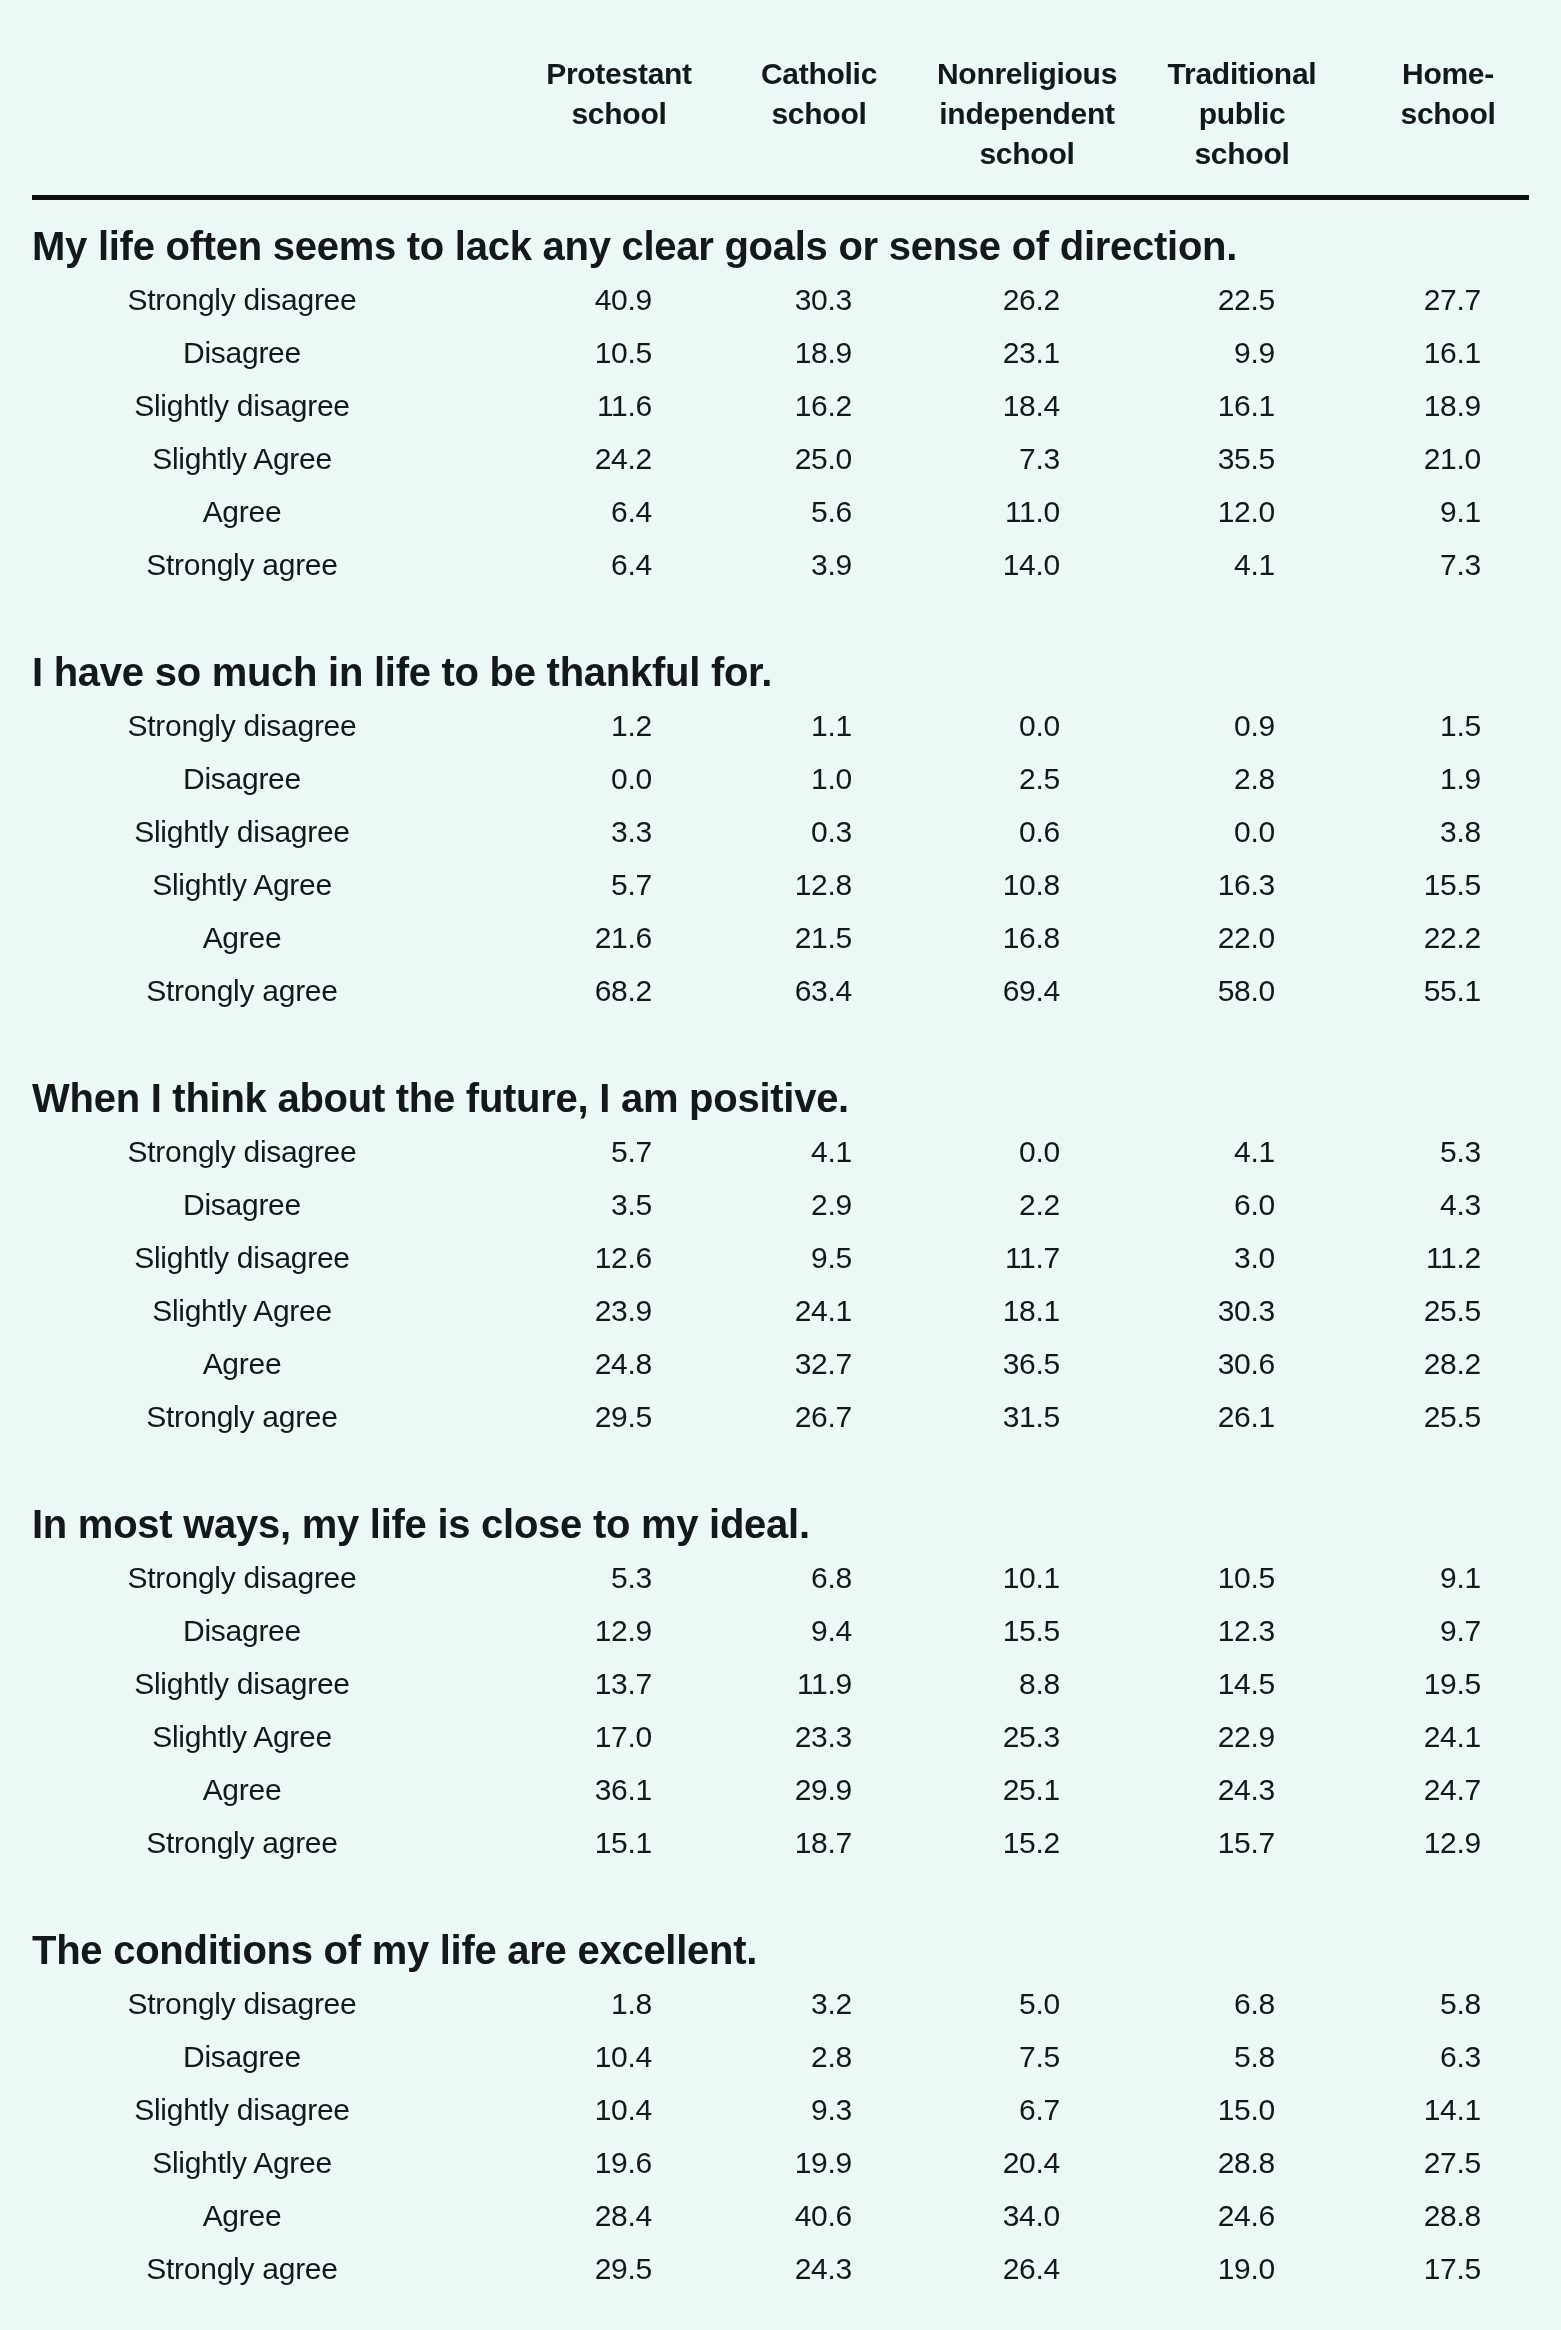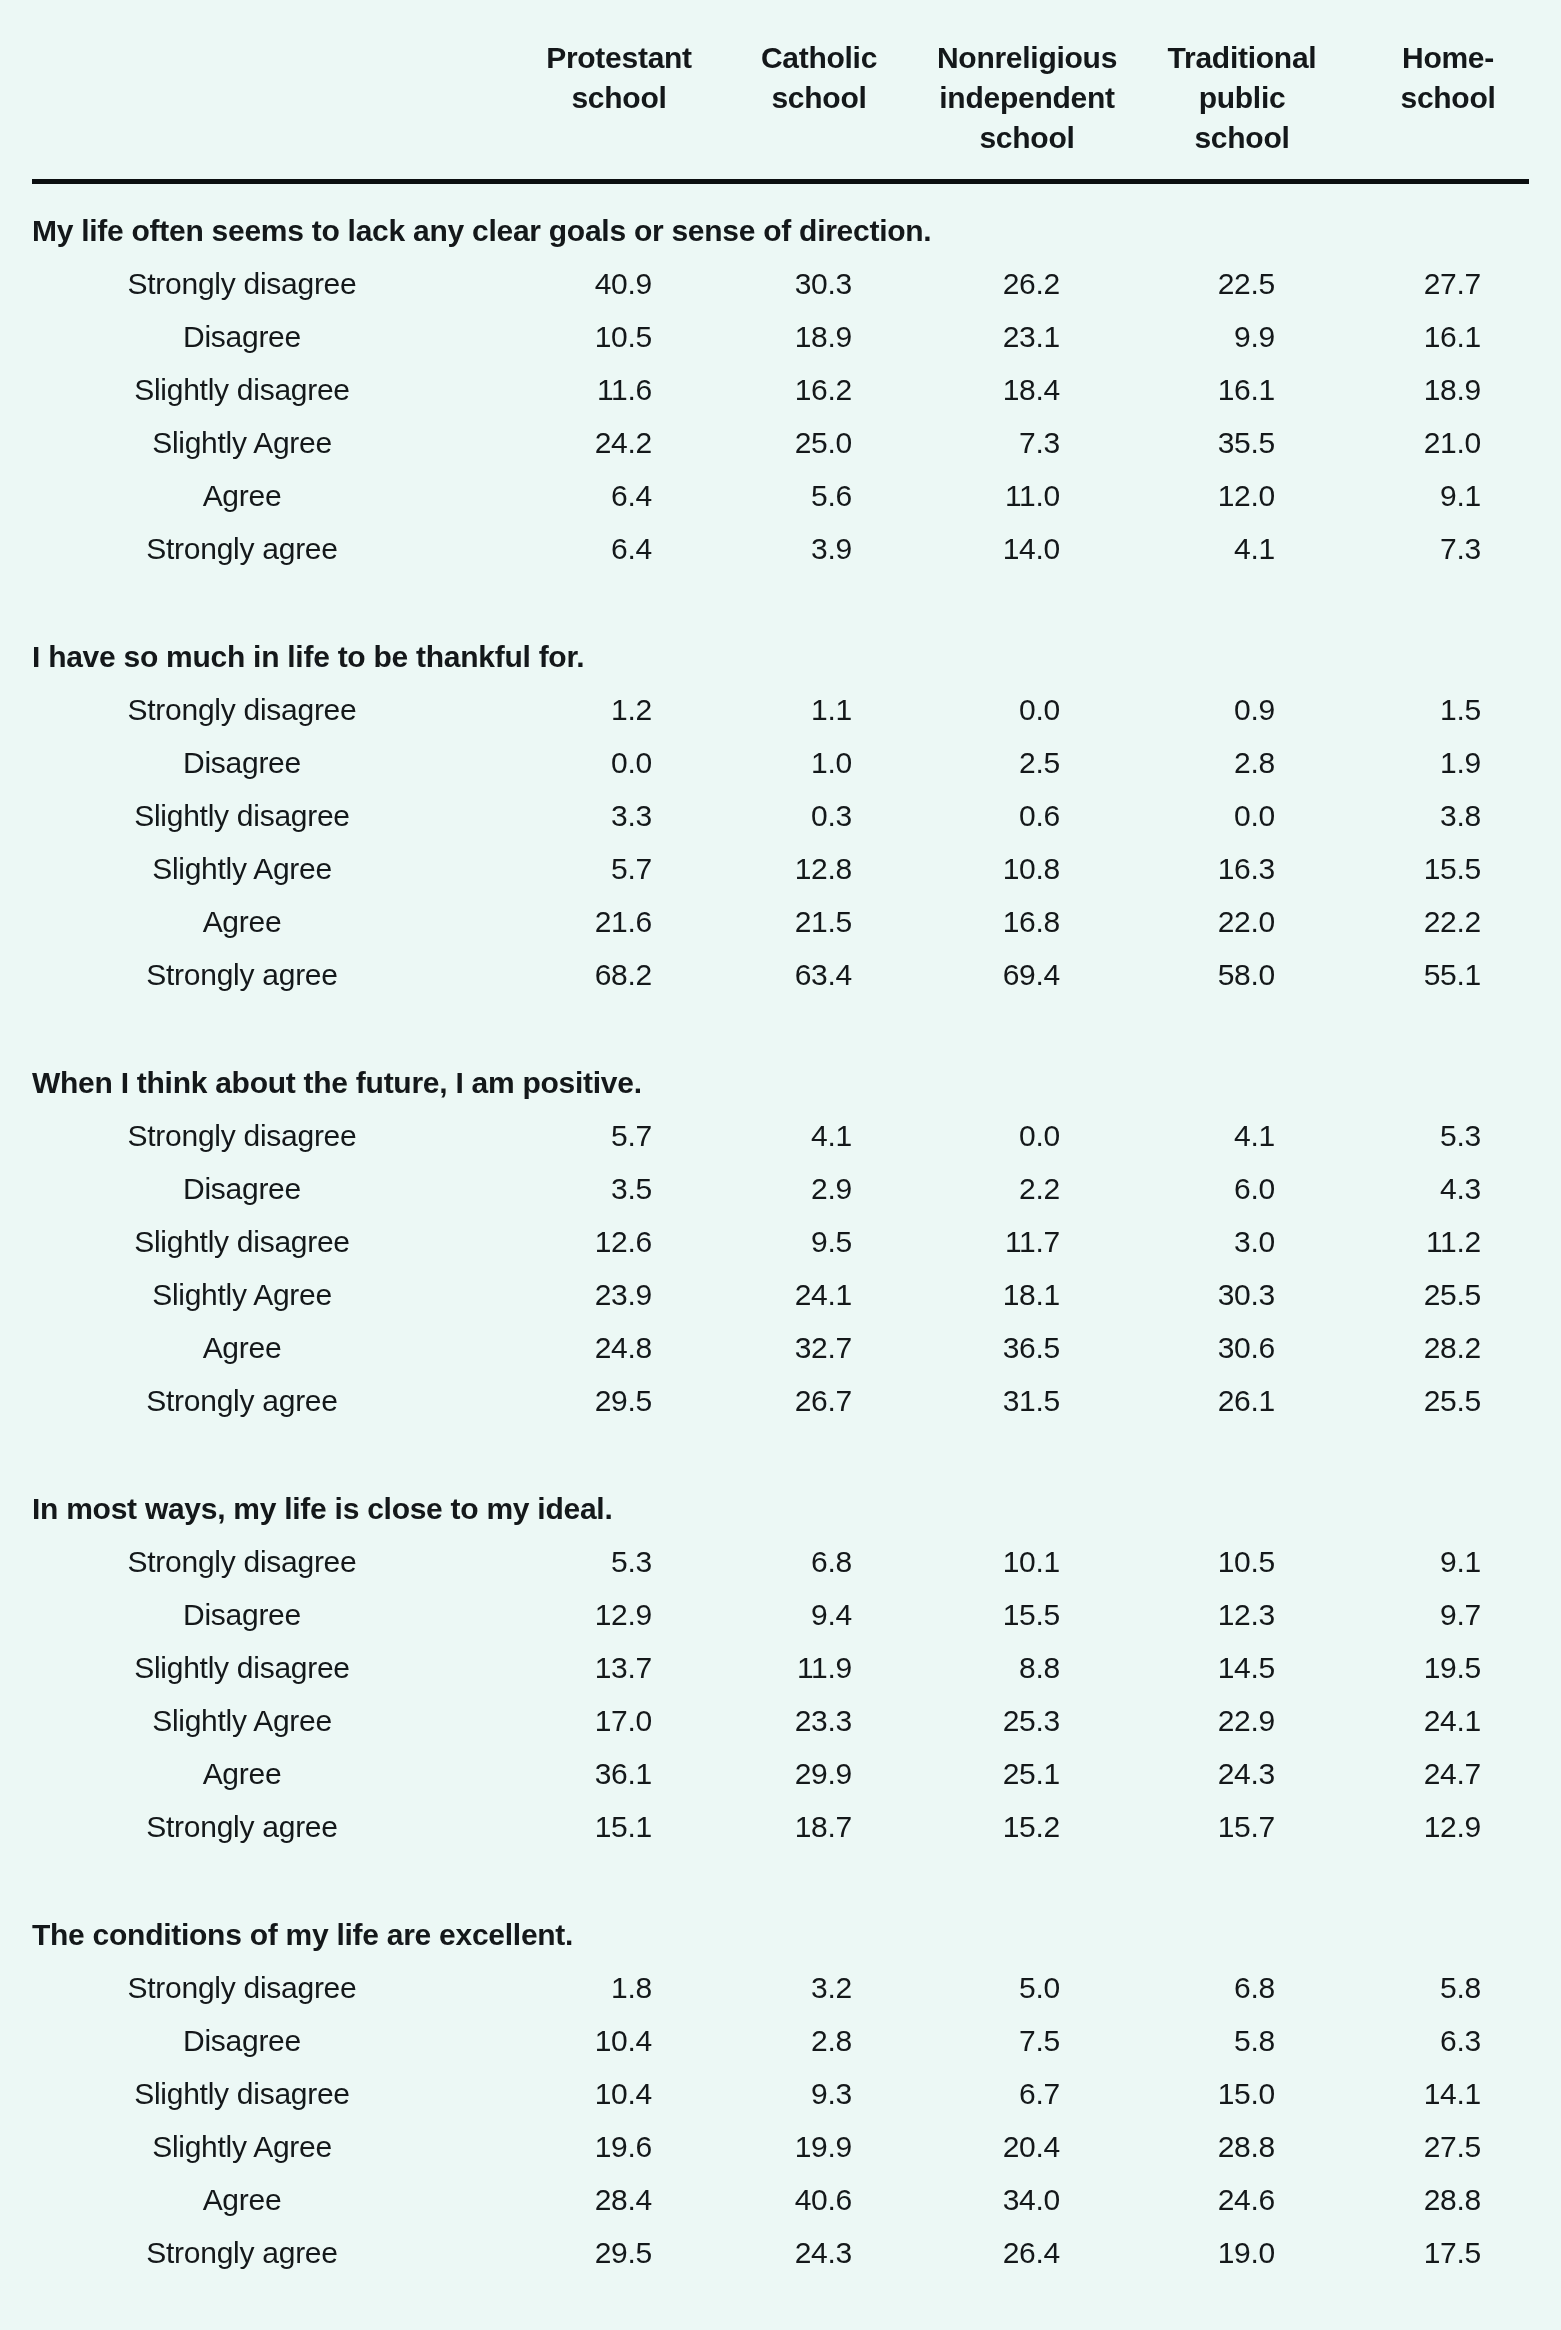--- a/index.html
+++ b/index.html
@@ -6,33 +6,33 @@
   body{
     width:1562px;height:2330px;overflow:hidden;
     background:#ecf8f5;
     color:#14181a;
     font-family:"Liberation Sans","DejaVu Sans",sans-serif;
     letter-spacing:-0.02em;
   }
   .wrap{margin:0 32px;width:1497px;}
   .row{display:grid;grid-template-columns:420px 200px 200px 208px 215px 206px;align-items:start;}
   
-  .header-row{padding-top:38px;}
+  .header-row{padding-top:54px;}
   .head-cell{display:flex;justify-content:flex-end;}
   .head-cell span{
     display:inline-block;width:min-content;
     transform:translateX(calc(50% - 33px));
     font-size:30px;font-weight:700;line-height:40px;text-align:center;
     white-space:normal;
   }
   .rule{height:5px;background:#0b0f10;margin-top:21px;}
   
   section.qsection{margin-top:55px;}
   section.qsection:first-of-type{margin-top:20px;}
-  .title-row{height:53px;line-height:53px;font-size:30px;font-weight:700;white-space:nowrap;}
+  .title-row{height:53px;line-height:53px;font-size:40px;font-weight:700;white-space:nowrap;}
   .data-row{height:53px;}
   .cell{font-size:30px;line-height:53px;}
   .cell.label{text-align:center;}
   .cell.num{text-align:right;}
 </style>
 </head>
 <body>
 
 <div class="wrap">
 

